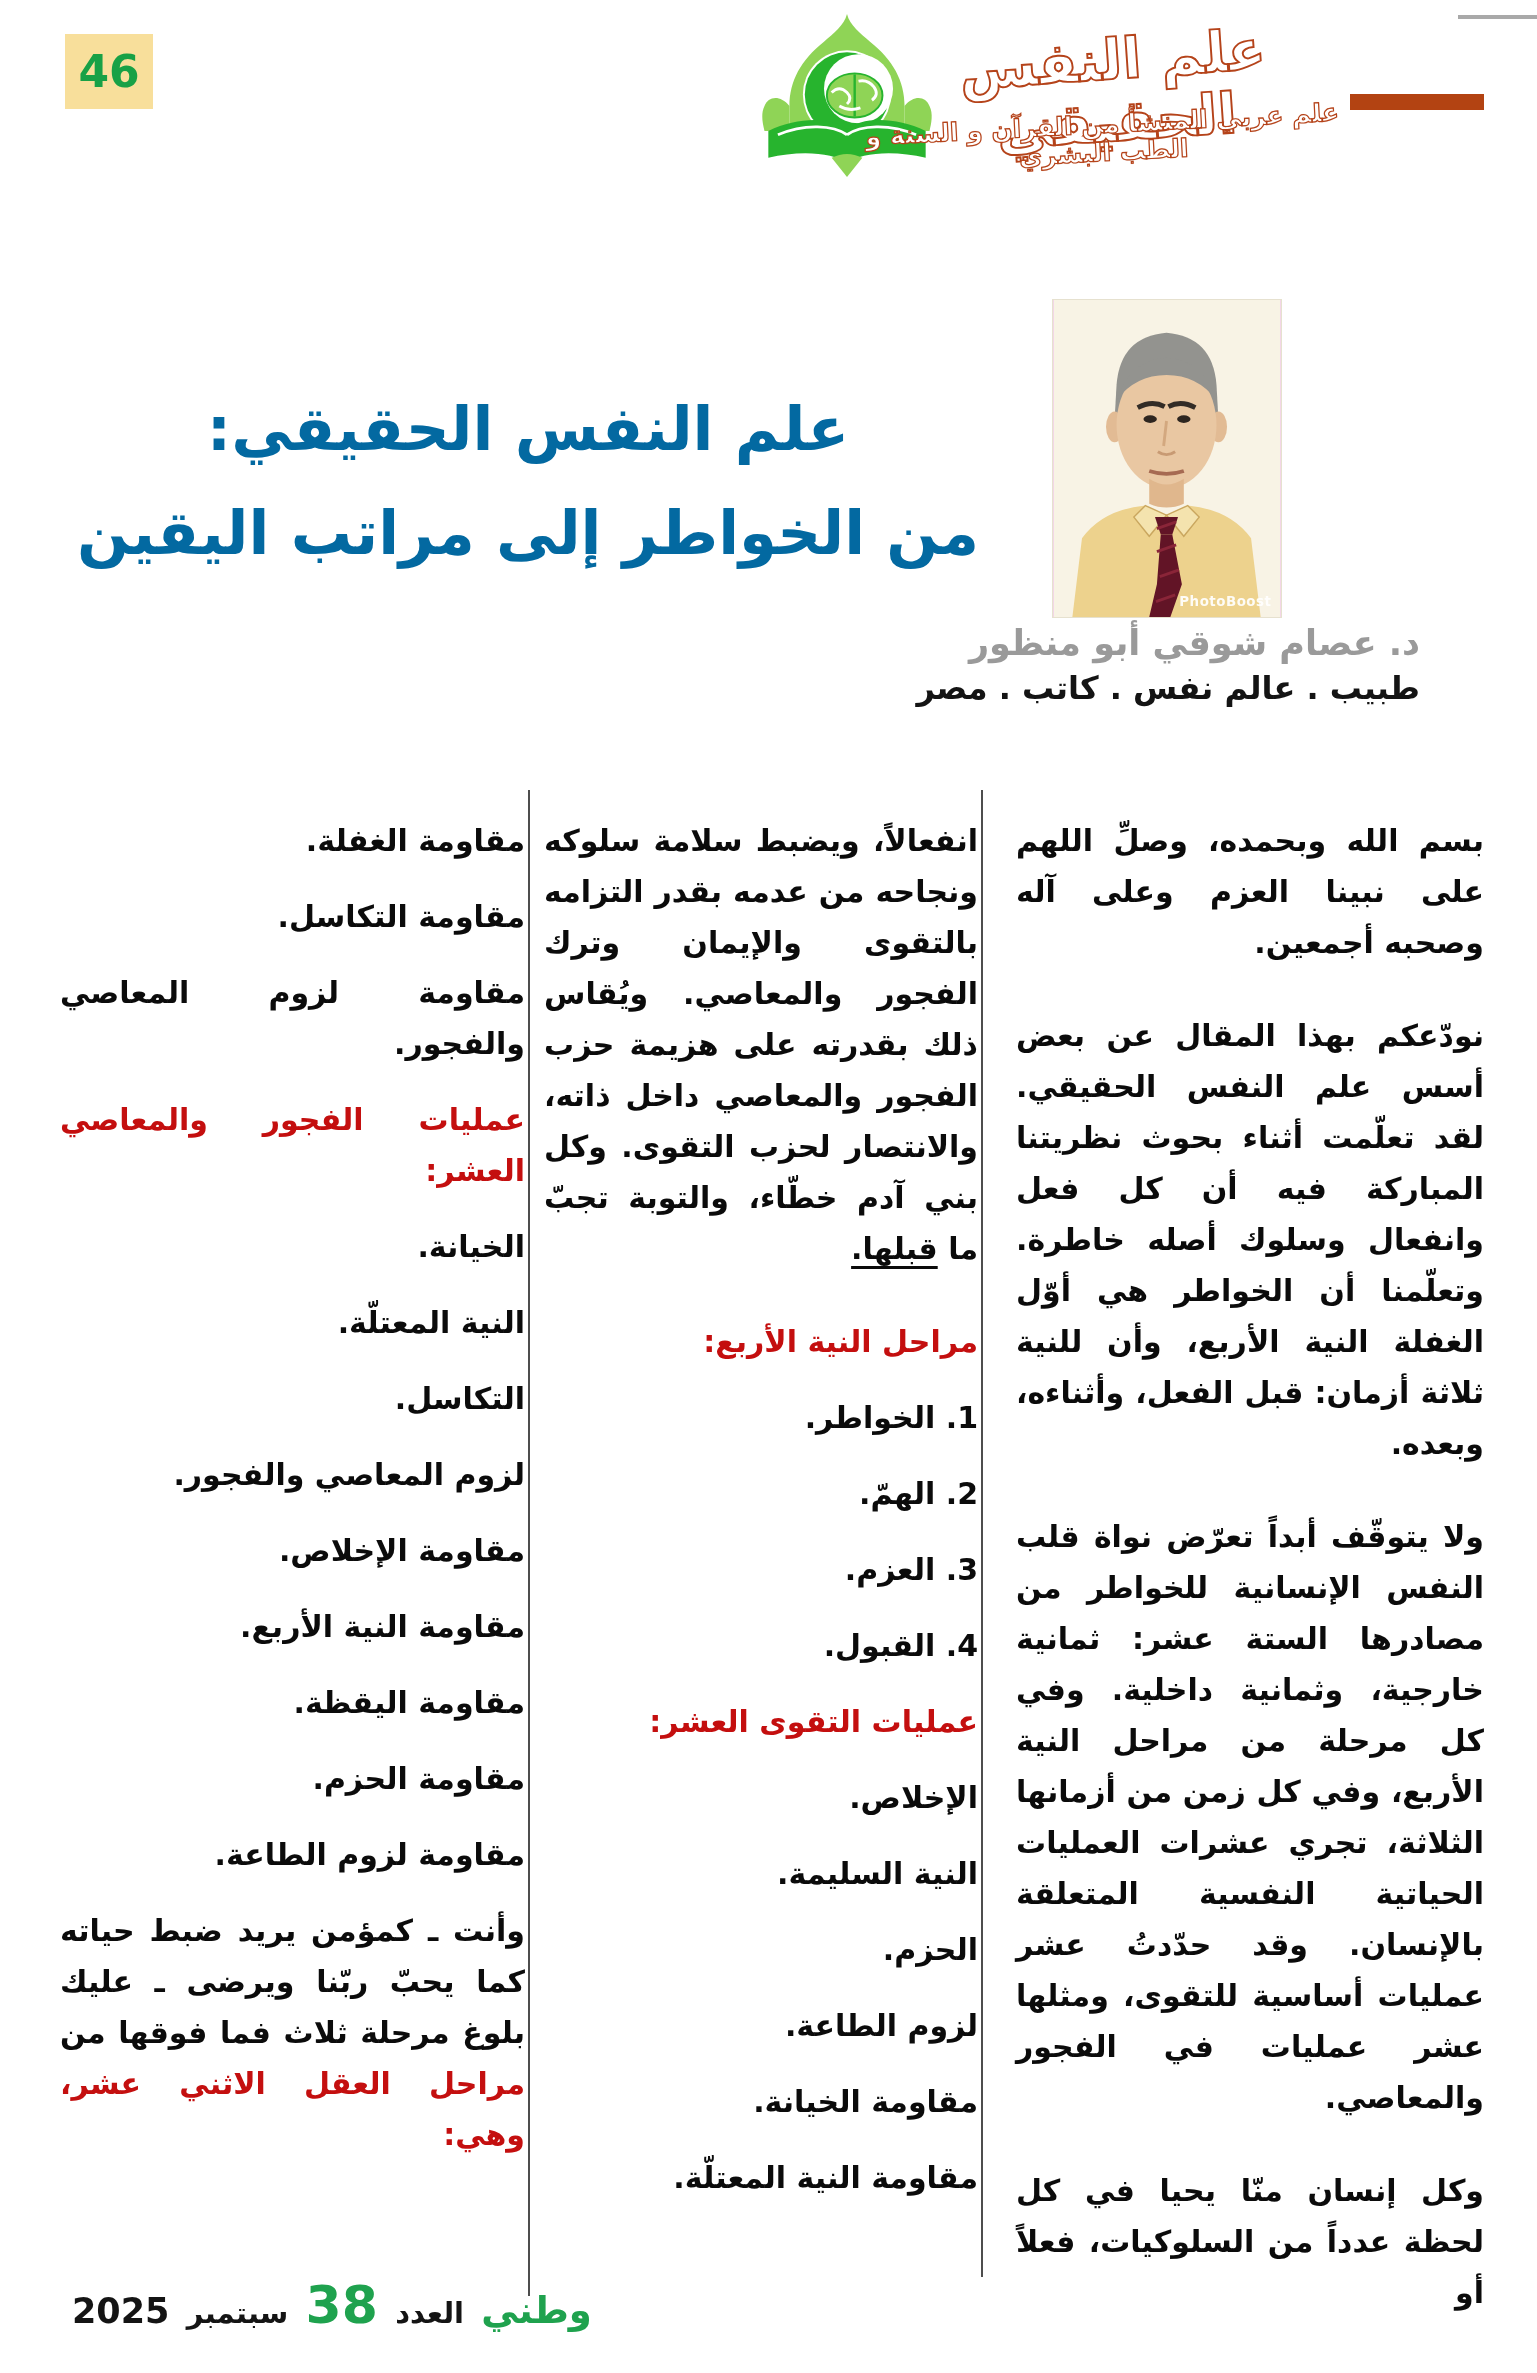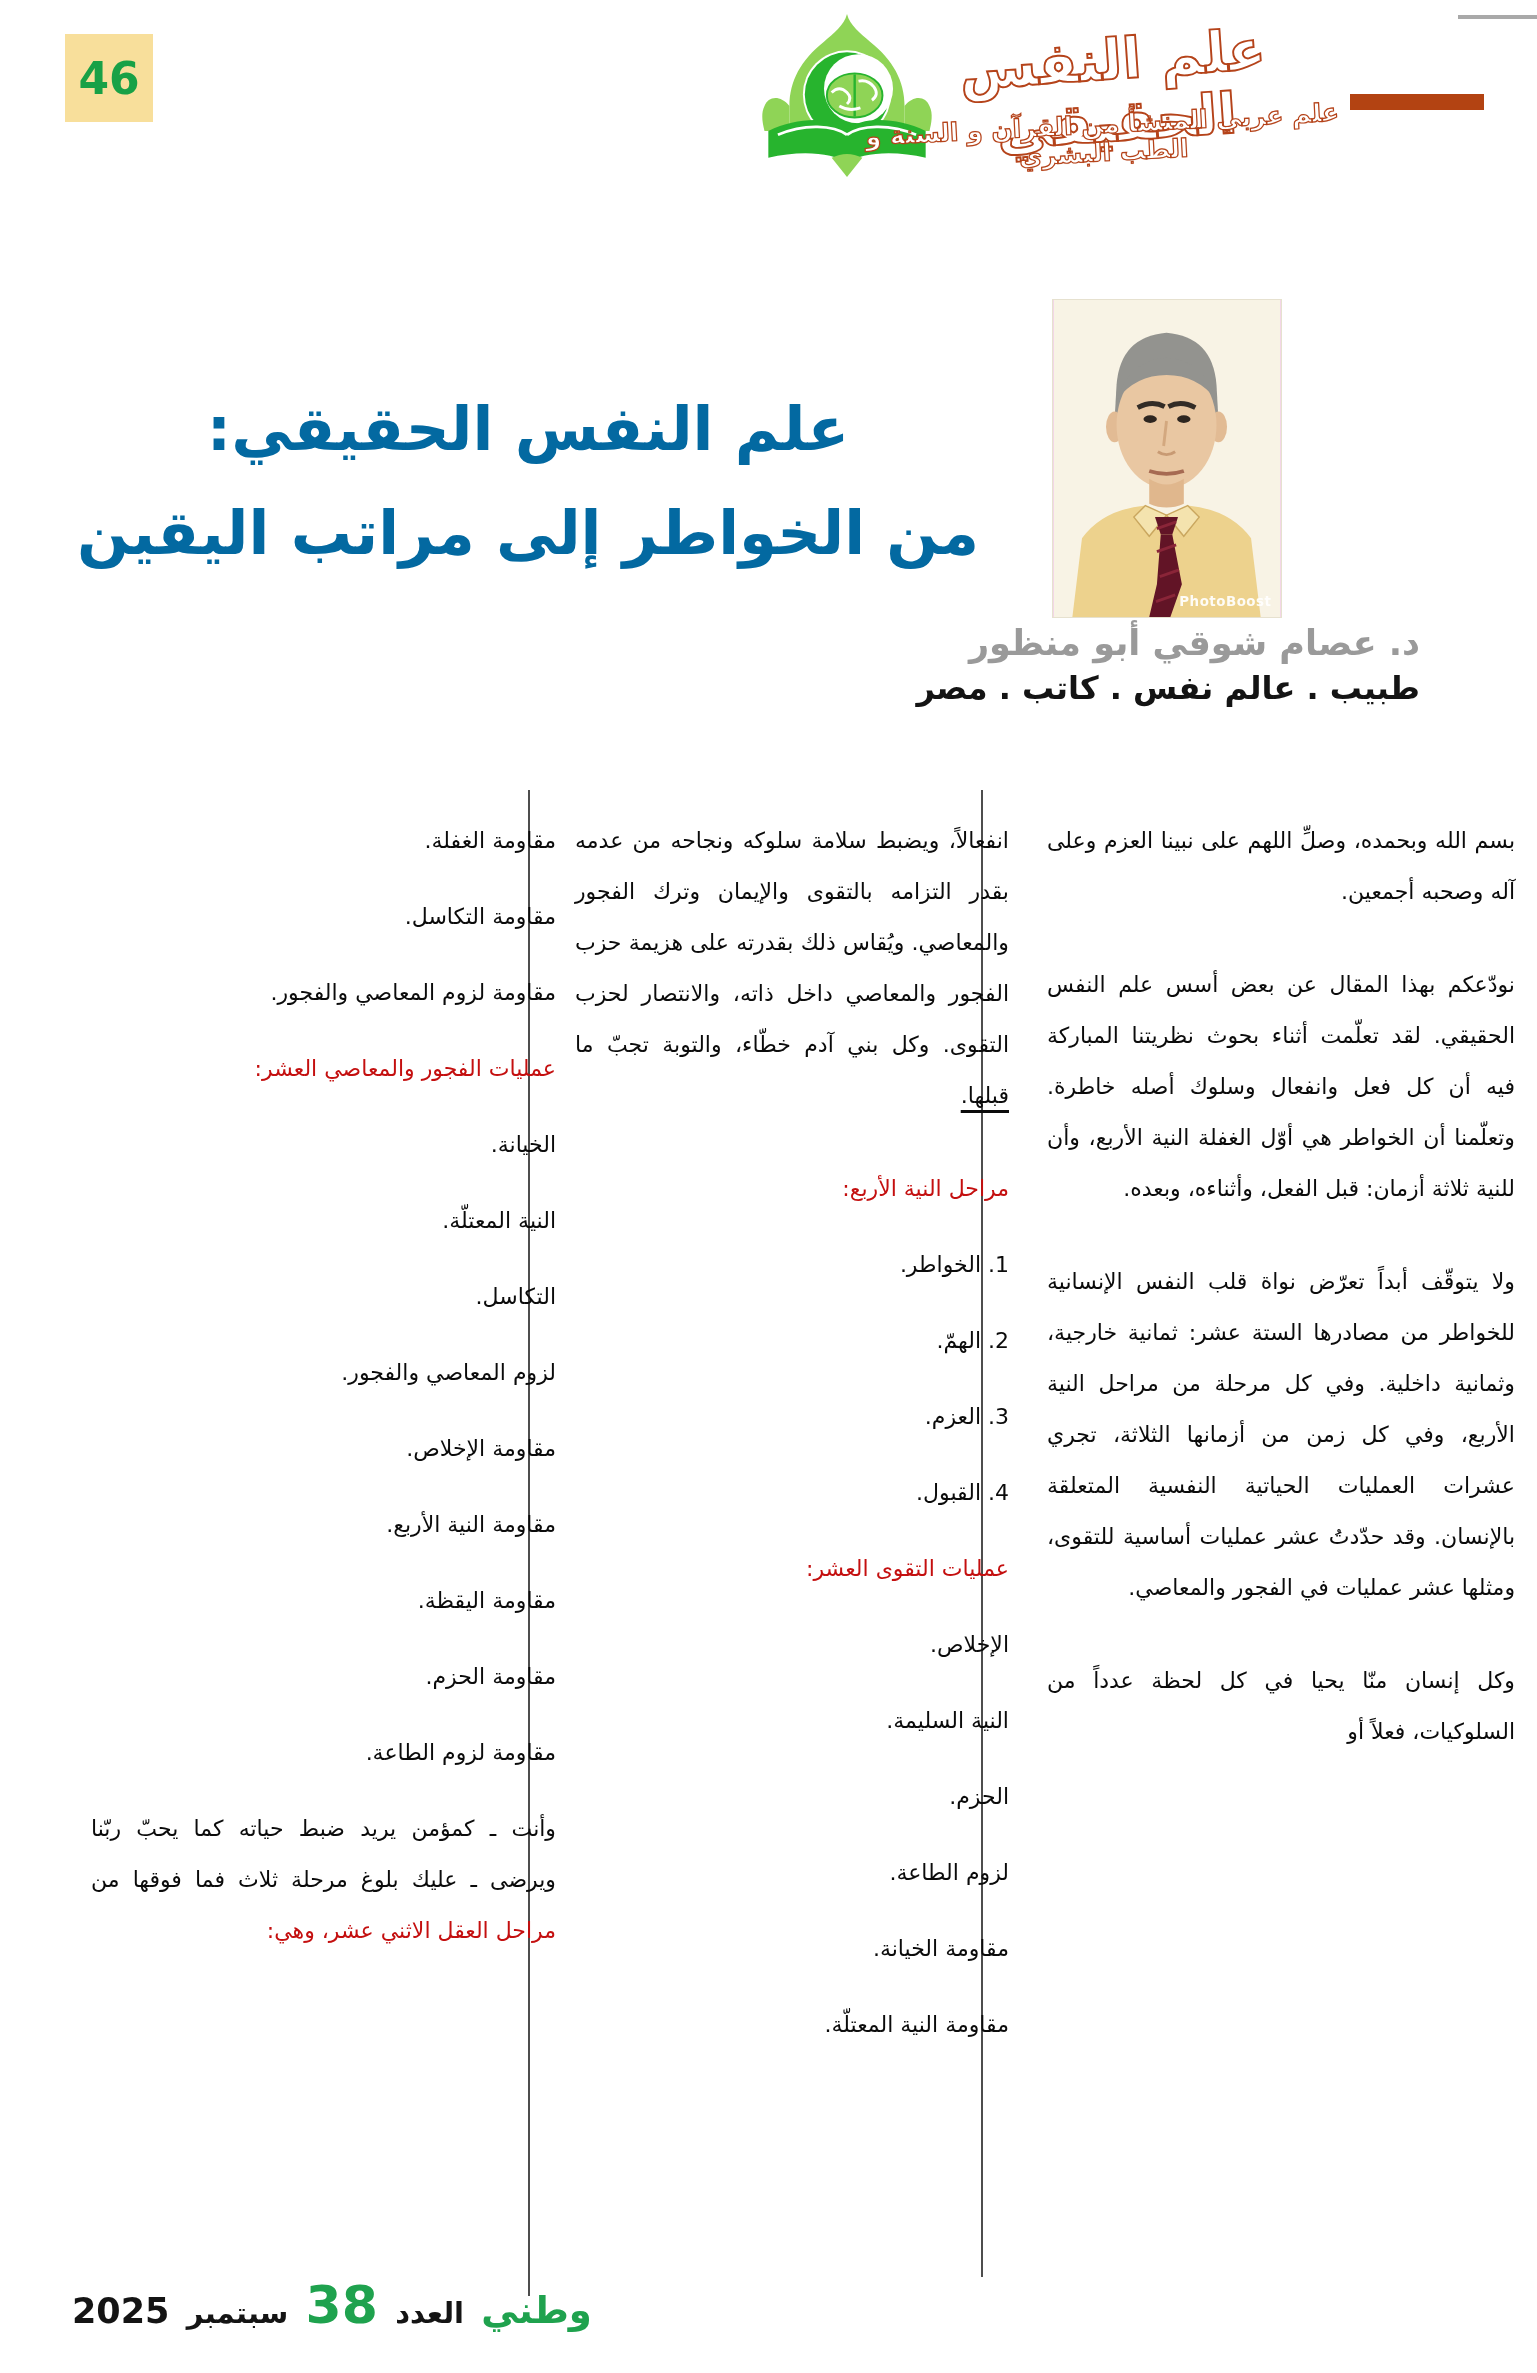--- a/index.html
+++ b/index.html
@@ -1,21 +1,21 @@
 <!DOCTYPE html>
 <html lang="ar"><head>
 <meta charset="utf-8">
 <style>
   html,body{margin:0;padding:0;background:#ffffff;}
   body{width:1537px;height:2374px;position:relative;overflow:hidden;
        font-family:"DejaVu Sans",sans-serif;}
   .abs{position:absolute;}
 
   
-  .page-badge{left:65px;top:34px;width:88px;height:88px;background:#f8df9b;
+  .page-badge{left:65px;top:34px;width:88px;height:75px;background:#f8df9b;
     display:flex;align-items:center;justify-content:center;}
   .page-badge span{color:#18a146;font-size:44px;font-weight:bold;}
 
   
   .top-dash{right:0;top:15.4px;width:79px;height:3.8px;background:#a9a9a9;}
 
   
   .logo-svg{left:751px;top:11.5px;width:192px;height:165px;}
   .callig{color:#ffffff;font-weight:bold;-webkit-text-stroke:1.9px #b5431a;
     text-shadow:0 0 1px #b5431a;text-align:center;line-height:1.1;}
@@ -39,22 +39,22 @@
   .author{right:117px;top:623px;text-align:right;direction:rtl;}
   .author-name{color:#9a9a9a;font-size:35px;font-weight:bold;}
   .author-bio{color:#141414;font-size:32px;font-weight:bold;margin-top:5.8px;}
 
   
   .vline{width:1.9px;background:#4d4d4d;}
   .vline-1{left:981px;top:790px;height:1487px;}
   .vline-2{left:528px;top:790px;height:1506px;}
 
   
-  .col{direction:rtl;text-align:justify;font-weight:normal;font-size:22px;
-    line-height:51px;color:#0b0b0b;margin-left:31px;}
+  .col{direction:rtl;text-align:justify;font-weight:bold;font-size:30px;
+    line-height:51px;color:#0b0b0b;}
   .col1{left:1016px;top:815px;width:468px;}
   .col2{left:544px;top:815px;width:434px;}
   .col3{left:60px;top:815px;width:465px;}
   .col p{margin:0 0 42px 0;}
   .col p.item{margin-bottom:25px;}
   .col p.head{color:#c40f0f;margin-bottom:25px;}
   .col p:last-child{margin-bottom:0;}
   .u{text-decoration:underline;text-decoration-thickness:2.9px;text-underline-offset:6.7px;}
   .red-inline{color:#c40f0f;}
 

